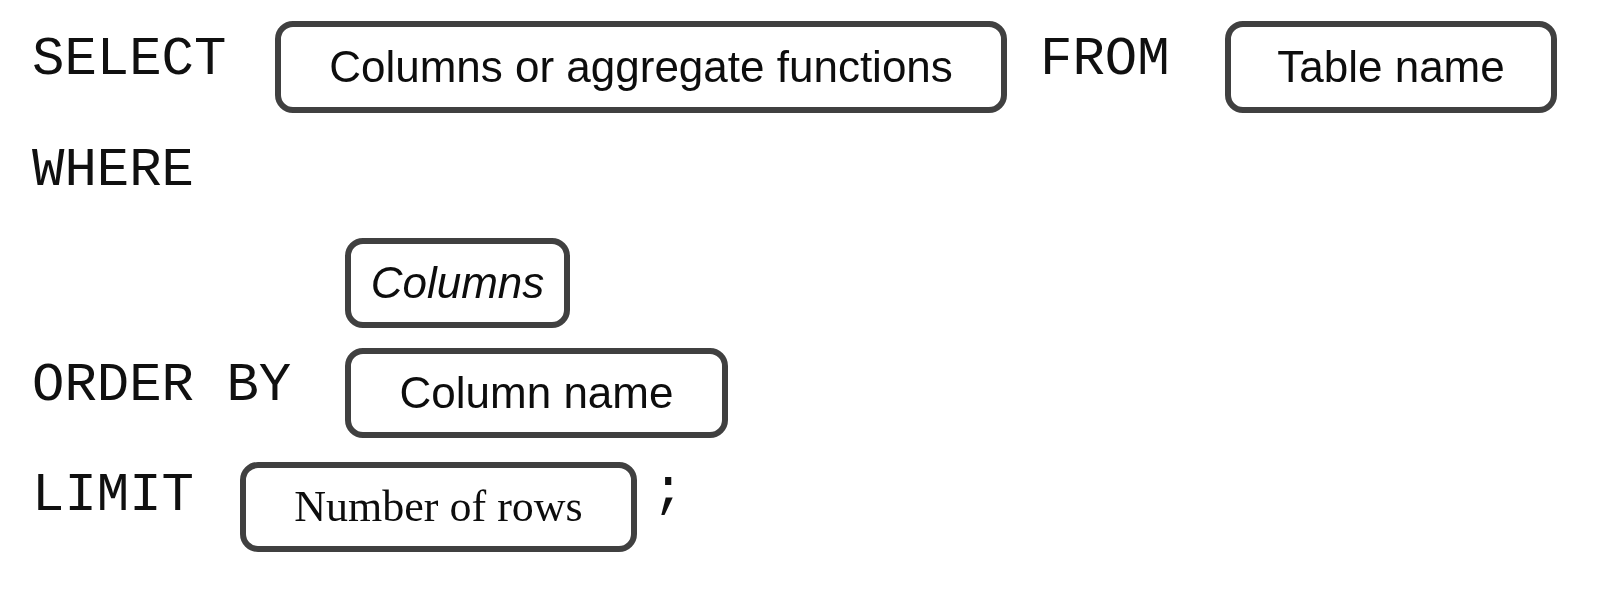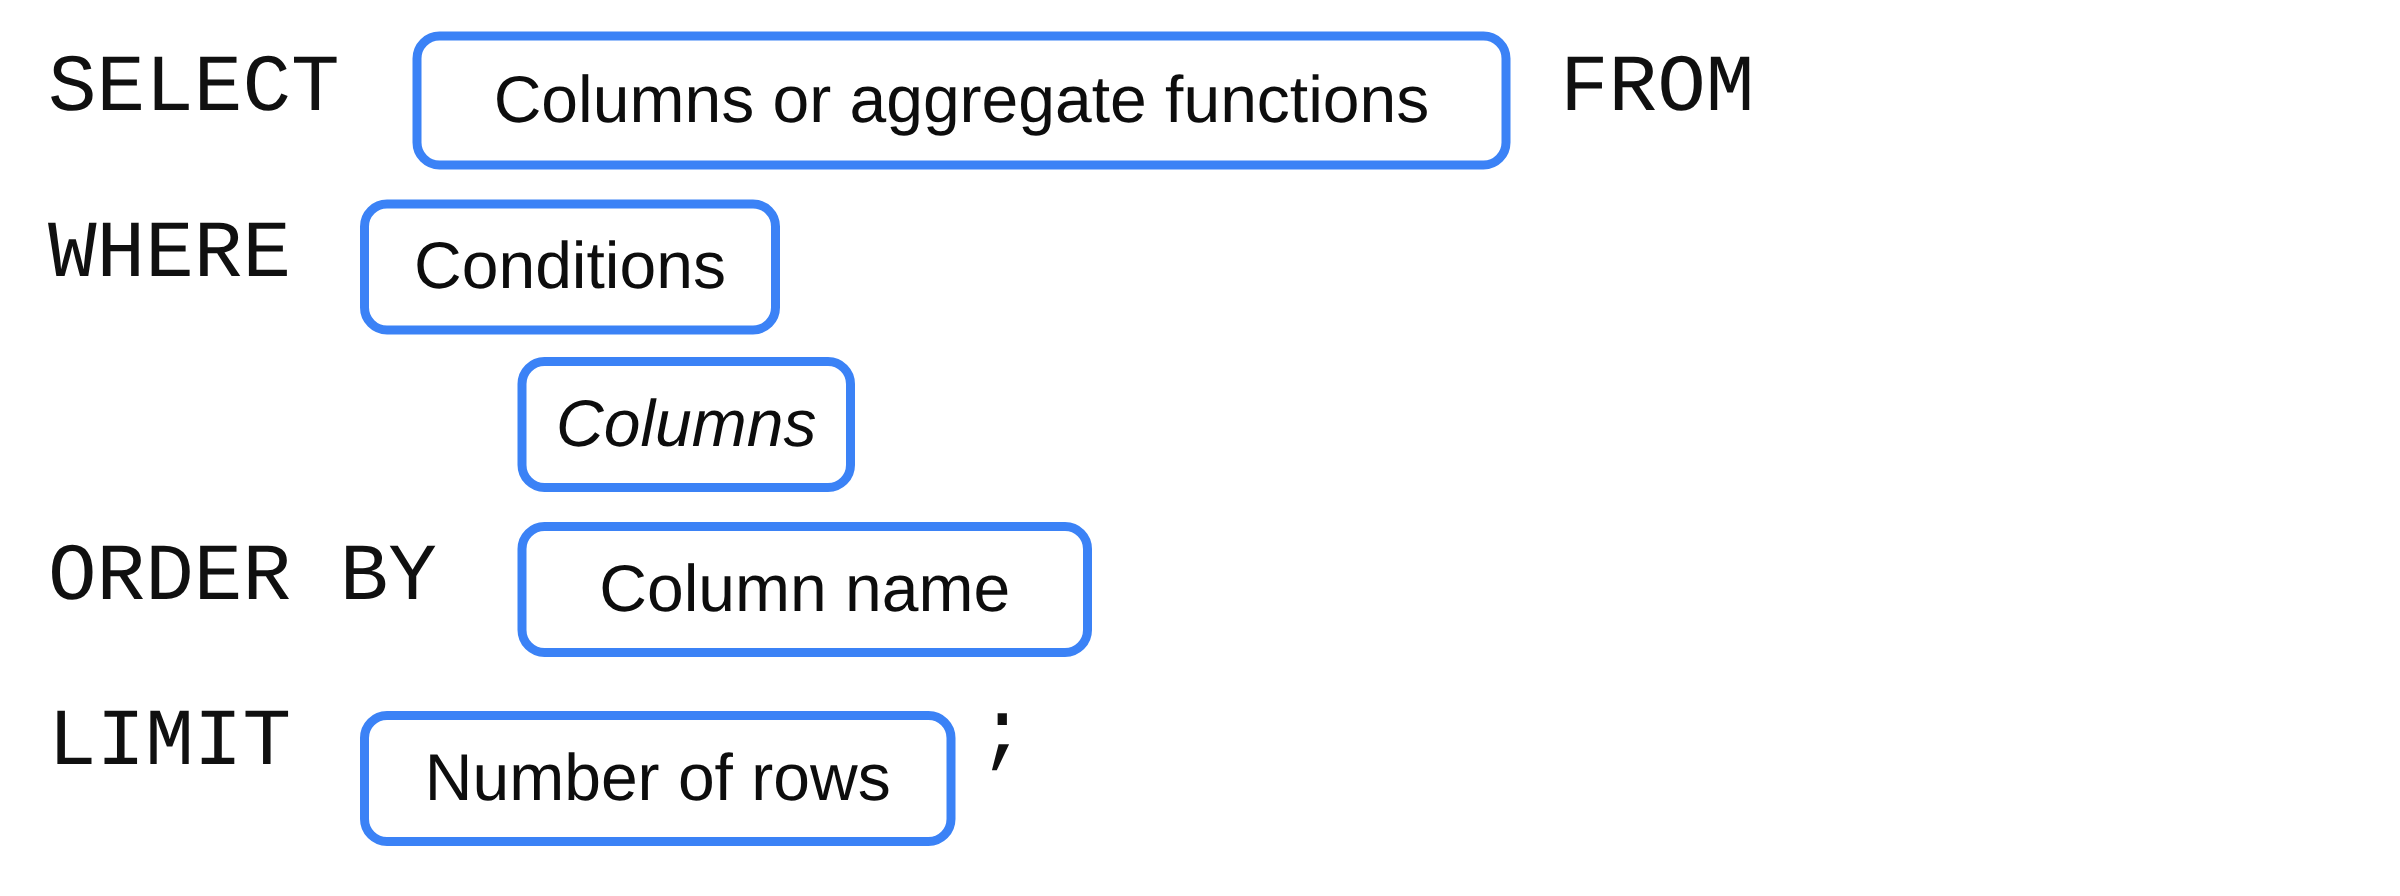--- a/index.html
+++ b/index.html
@@ -35,21 +35,21 @@
     letter-spacing: 0px;
     white-space: pre;
     line-height: 1;
   }
   .slot {
     box-sizing: border-box;
     display: flex;
     align-items: center;
     justify-content: center;
     background: #ffffff;
-    border: 6px solid #3b82f6;
+    border: 6px solid #404040;
     border-radius: 18px;
     color: #0d0d0d;
     font-family: "Liberation Sans", sans-serif;
     font-size: 44px;
     font-weight: 500;
     line-height: 1;
     white-space: nowrap;
   }
   .punct {
     font-family: "Liberation Mono", "DejaVu Sans Mono", monospace;
@@ -90,38 +90,38 @@
     position: absolute; left: 345px; top: 0; width: 383px; height: 90px;
   }
   #row-orderby .slot-sort-order {
     position: absolute; left: 708px; top: 0; width: 267px; height: 90px;
   }
 
   
   #row-limit { top: 458px; height: 90px; }
   #row-limit .keyword-limit { position: absolute; left: 32px; top: 11px; }
   #row-limit .slot-row-count {
-    position: absolute; left: 240px; top: 16px; width: 397px; height: 90px;
+    position: absolute; left: 240px; top: 4px; width: 397px; height: 90px; font-family: Liberation Serif, serif;
   }
   #row-limit .semicolon { position: absolute; left: 652px; top: 6px; }
 </style>
 </head>
 <body>
 
 <div id="sql-diagram">
 
   <div class="clause-row" id="row-select">
     <span class="keyword keyword-select">SELECT</span>
     <span class="slot slot-columns-agg">Columns or aggregate functions</span>
     <span class="keyword keyword-from">FROM</span>
+    <span class="slot slot-table-name">Table name</span>
   </div>
 
   <div class="clause-row" id="row-where">
     <span class="keyword keyword-where">WHERE</span>
-    <span class="slot slot-conditions">Conditions</span>
   </div>
 
   <div class="clause-row" id="row-groupby">
     <span class="slot slot-group-columns">Columns</span>
   </div>
 
   <div class="clause-row" id="row-orderby">
     <span class="keyword keyword-orderby">ORDER BY</span>
     <span class="slot slot-order-column">Column name</span>
   </div>

